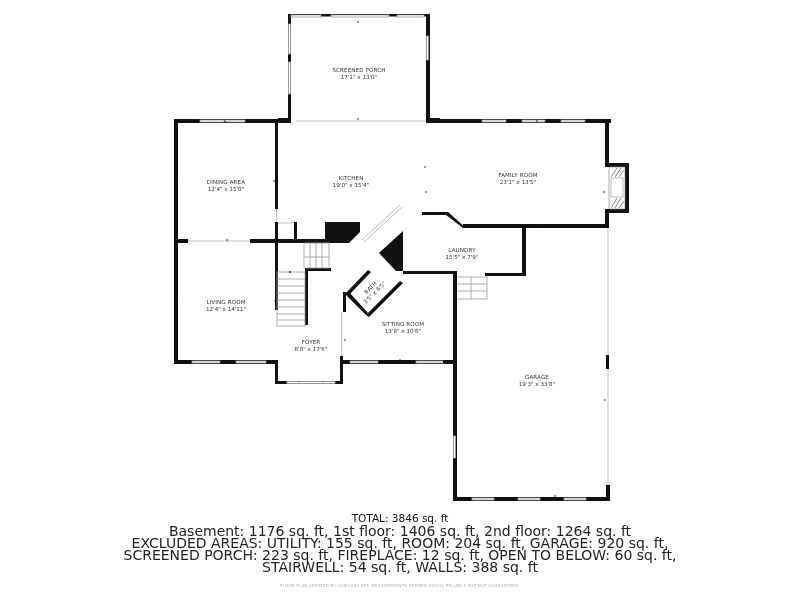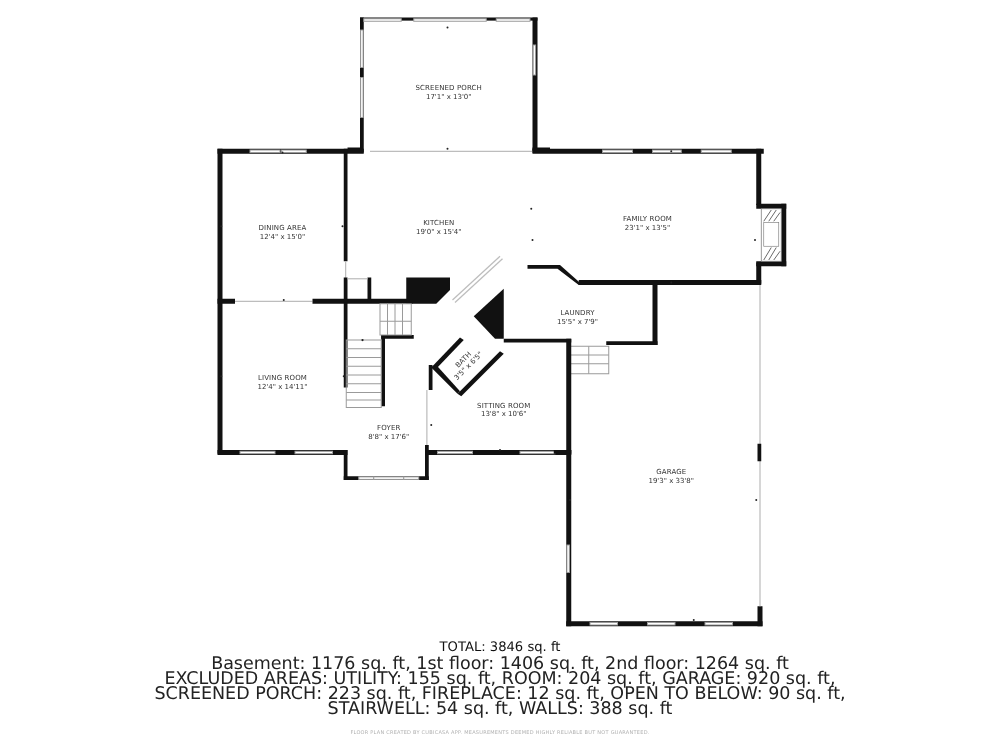--- a/index.html
+++ b/index.html
@@ -211,16 +211,16 @@
     <circle class="dot" cx="555" cy="496" r="0.8"></circle>
     <circle class="dot" cx="400" cy="360" r="0.8"></circle>
     <circle class="dot" cx="345" cy="340" r="0.8"></circle>
   </g>
 </svg>
 
 <div id="summary">
   <div class="total">TOTAL: 3846 sq. ft</div>
   <div class="line">Basement: 1176 sq. ft, 1st floor: 1406 sq. ft, 2nd floor: 1264 sq. ft</div>
   <div class="line">EXCLUDED AREAS: UTILITY: 155 sq. ft, ROOM: 204 sq. ft, GARAGE: 920 sq. ft,</div>
-  <div class="line">SCREENED PORCH: 223 sq. ft, FIREPLACE: 12 sq. ft, OPEN TO BELOW: 90 sq. ft,</div>
+  <div class="line">SCREENED PORCH: 223 sq. ft, FIREPLACE: 12 sq. ft, OPEN TO BELOW: 60 sq. ft,</div>
   <div class="line">STAIRWELL: 54 sq. ft, WALLS: 388 sq. ft</div>
   <div class="disclaimer">FLOOR PLAN CREATED BY CUBICASA APP. MEASUREMENTS DEEMED HIGHLY RELIABLE BUT NOT GUARANTEED.</div>
 </div>
 
 </body></html>

